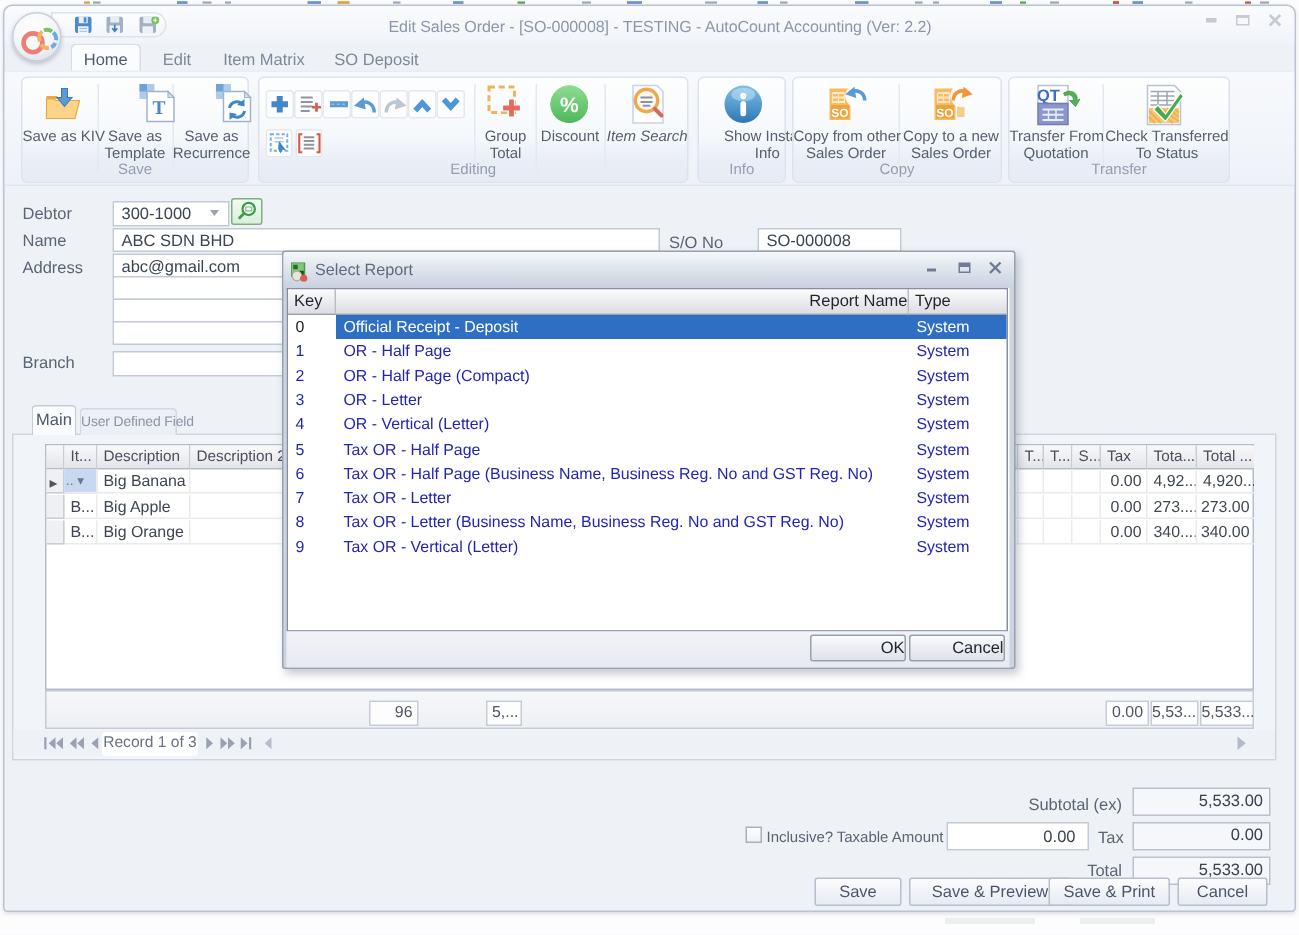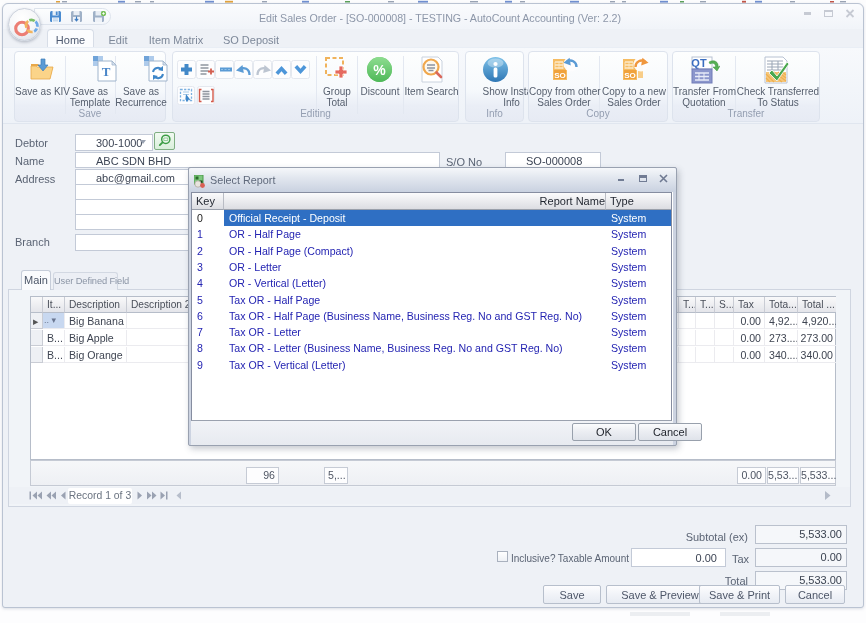--- a/index.html
+++ b/index.html
@@ -16,21 +16,21 @@
 #tab-home { left:44px; width:47px; top:1px; height:21px; background:#fbfcfe; border:1px solid #d7dde7; border-bottom:none; border-radius:4px 4px 0 0; color:#4e5a70; line-height:21px; }
 
 #ribbon { position:absolute; left:0; top:43px; width:100%; height:77px; background:linear-gradient(#f7f9fc,#eef2f8); border-top:1px solid #e9eef5; border-bottom:1px solid #e0e6ef; }
 .group { position:absolute; top:3px; height:71px; border:1px solid #dde3ed; border-radius:4px; background:linear-gradient(#fdfefe 0%,#f6f9fc 55%,#eaeef6 78%,#e7ebf4 100%); }
 .glabel { position:absolute; bottom:2px; left:0; width:100%; text-align:center; font-size:10px; color:#949eb1; }
 .gbtn-label { position:absolute; top:34px; text-align:center; font-size:10px; color:#565f6e; line-height:11px; white-space:nowrap; }
 .vsep { position:absolute; top:4px; height:58px; width:1px; background:#e3e8f1; }
 .icon { position:absolute; }
 
 .lbl { position:absolute; font-size:11px; color:#5b6474; }
-.field { position:absolute; background:#fff; border:1px solid #c3cad7; font-size:11px; color:#3c4454; line-height:12px; padding:2px 0 0 20px; overflow:hidden; white-space:nowrap; }
+.field { position:absolute; background:#fff; border:1px solid #c3cad7; font-size:11px; color:#3c4454; line-height:12px; padding:2px 0 0 5px; overflow:hidden; white-space:nowrap; }
 
 #maintab1 { position:absolute; left:18px; top:266px; width:30px; height:20px; background:#fafbfd; border:1px solid #c6cdd9; border-bottom:none; border-radius:3px 3px 0 0; text-align:center; line-height:19px; color:#4c5668; z-index:3; }
 #maintab2 { position:absolute; left:50px; top:268px; width:65px; height:18px; background:#eceff5; border:1px solid #d2d8e2; border-bottom:none; border-radius:3px 3px 0 0; text-align:center; line-height:17px; color:#8b95a5; font-size:9.3px; letter-spacing:-0.1px; white-space:nowrap; z-index:3;}
 #panel { position:absolute; left:5px; top:285px; width:843px; height:218px; border:1px solid #cfd5e0; background:#f1f4f8; z-index:2; }
 
 #grid { position:absolute; left:21px; top:6px; width:806px; height:164px; border:1px solid #b6bdc9; background:#fff; }
 .ghead { position:absolute; top:0; height:16px; background:linear-gradient(#f9f9fa,#e4e5ea); border-right:1px solid #c9ccd4; border-bottom:1px solid #b6bdc9; color:#4a4f5a; font-size:10.2px; padding:2px 0 0 4px; overflow:hidden; white-space:nowrap; }
 .gcell { position:absolute; height:16px; border-right:1px solid #ebebef; border-bottom:1px solid #ebebef; font-size:10.6px; color:#3f4552; padding:2px 0 0 4px; overflow:hidden; white-space:nowrap;}
 .num { text-align:right; padding:2px 3px 0 0; }
 
@@ -40,21 +40,21 @@
 #dlgtitle { position:absolute; left:0; top:0; width:100%; height:24px; background:linear-gradient(#f5f7fa 0%,#e2e7ef 40%,#c9d1e0 100%); border-radius:2px 2px 0 0; }
 #dlgclient { position:absolute; left:2px; top:24px; width:482px; height:229px; background:#fff; }
 #dlgfootbg { position:absolute; left:2px; top:253px; width:482px; height:24px; background:linear-gradient(#f1f3f7,#e7eaf0); }
 #dlggrid { position:absolute; left:0; top:0; width:481px; height:229px; border:1px solid #868da0; border-bottom:1px solid #9aa1ae; background:#fff; }
 .dhead { position:absolute; top:0; height:17px; background:linear-gradient(#fbfbfc,#dcdde2); border-right:1px solid #b9bcc4; border-bottom:1px solid #9aa0ab; color:#1f242e; font-size:11px; padding:2px 0 0 4px; }
 .drow { position:absolute; left:0; width:479px; height:16.3px; font-size:10.6px; color:#2424b2; }
 .dkey { position:absolute; left:0; top:0; width:32px; height:16.3px; padding:2px 0 0 5px; }
 .dname { position:absolute; left:32px; top:0; width:382px; height:16.3px; padding:2px 0 0 5px; overflow:hidden; white-space:nowrap; }
 .dtype { position:absolute; left:414px; top:0; width:65px; height:16.3px; padding:2px 16px 0 5px; }
 #dlgfooter { position:absolute; left:2px; top:255px; width:481px; height:20px; }
-.dbtn { position:absolute; height:18px; border:1px solid #98a0ac; border-radius:2px; background:linear-gradient(#fbfcfd 0%,#eceef3 45%,#dfe3ea 100%); text-align:center; font-size:11px; color:#23272f; line-height:17px;margin-left:32px; }
+.dbtn { position:absolute; height:18px; border:1px solid #98a0ac; border-radius:2px; background:linear-gradient(#fbfcfd 0%,#eceef3 45%,#dfe3ea 100%); text-align:right; font-size:11px; color:#23272f; line-height:17px; }
 
 .bbtn { position:absolute; height:19px; border:1px solid #b7bfcc; border-radius:2px; background:linear-gradient(#fdfdfe 0%,#f1f3f8 50%,#e7ebf2 100%); text-align:center; font-size:11px; color:#4d5668; line-height:18px; }
 .tbox { position:absolute; background:#f5f7fa; border:1px solid #bac1cd; font-size:11px; color:#3a4250; text-align:right; padding:2px 4px 0 0; }
 </style>
 </head>
 <body>
 <div id="stage">
 
   <div class="abs" style="left:0;top:0;width:866px;height:3px;background:#fcfcfd;"></div>
   <svg class="abs" style="left:0;top:0" width="866" height="3" viewBox="0 0 866 3">
@@ -233,21 +233,21 @@
             </defs>
           <text x="13.5" y="18.5" font-size="14" font-weight="bold" fill="#fff" text-anchor="middle" font-family="Liberation Sans">%</text>
         </svg>
         <div class="gbtn-label" style="left:184px;width:46px;">Discount</div>
         <svg class="icon" style="left:246px;top:4px" width="26" height="27" viewBox="0 0 26 27">
           <path d="M3 1 L19 1 L23 5 L23 26 L3 26 Z" fill="#fff" stroke="#c9d2de" stroke-width="1"></path>
           <circle cx="12" cy="11" r="7.5" fill="#fdf8ee" stroke="#f0a84e" stroke-width="2.2"></circle>
           <path d="M8 9 h8 M8 12 h8 M9.5 14.5 h5" stroke="#8a93a2" stroke-width="1.3"></path>
           <path d="M17.5 16.5 L22 21" stroke="#d9695c" stroke-width="2.6" stroke-linecap="round"></path>
         </svg>
-        <div class="gbtn-label" style="left:230px;width:57px;">Item Search</div>
+        <div class="gbtn-label" style="left:230px;width:57px;font-style:italic;">Item Search</div>
         <div class="glabel">Editing</div>
         </div>
       <div class="group" id="g-info" style="left:462px;width:59px;">
         <svg class="icon" style="left:16px;top:4px" width="27" height="27" viewBox="0 0 27 27">
           <defs>
               <linearGradient id="ig" x1="0" y1="0" x2="0" y2="1">
                 <stop offset="0" stop-color="#7dc1e8"></stop>
                 <stop offset="1" stop-color="#2f77b5"></stop>
               </linearGradient>
             </defs>

